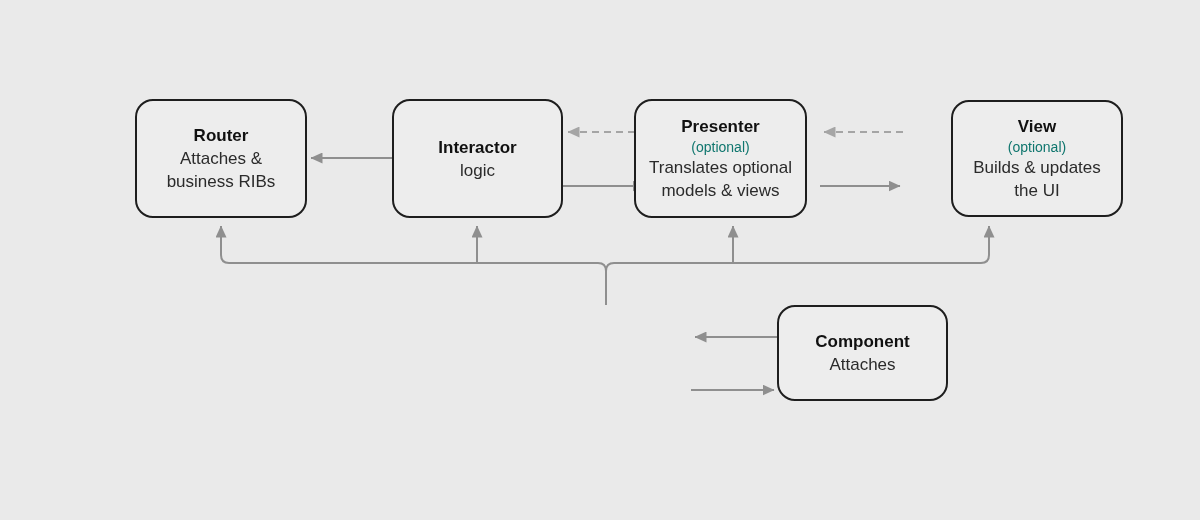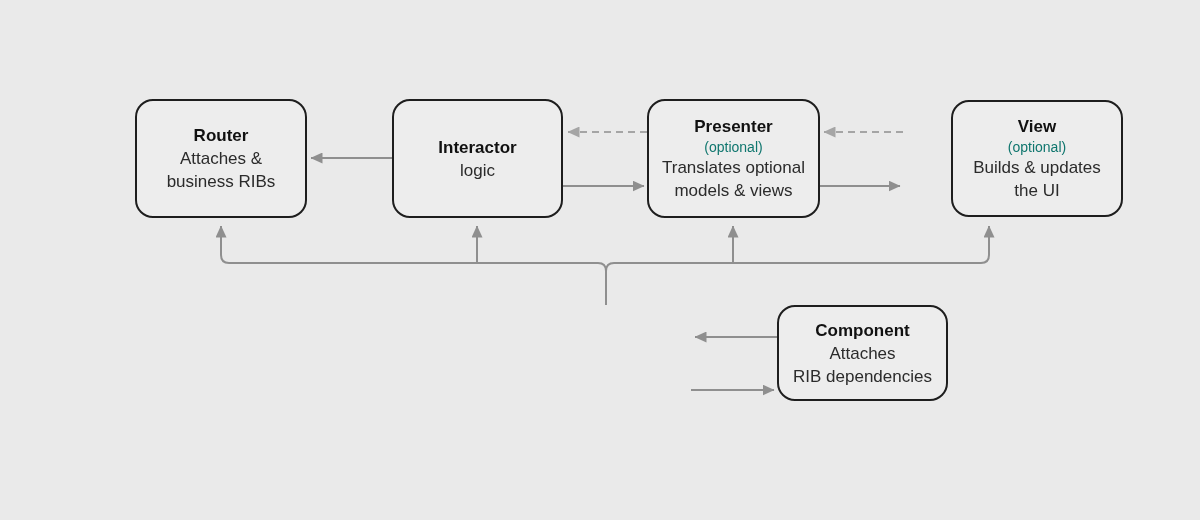--- a/index.html
+++ b/index.html
@@ -39,21 +39,21 @@
     font-weight: bold;
     color: #111111;
   }
   .node .optional {
     font-size: 14px;
     line-height: 18px;
     color: #0f766e;
   }
   #node-router     { left: 135px; top:  99px; width: 172px; height: 119px; }
   #node-interactor { left: 392px; top:  99px; width: 171px; height: 119px; }
-  #node-presenter  { left: 647px; top:  99px; width: 173px; height: 119px; }
+  #node-presenter  { left: 634px; top:  99px; width: 173px; height: 119px; }
   #node-view       { left: 903px; top: 100px; width: 172px; height: 117px; margin-left: 48px; }
   #node-builder    { left: 522px; top: 305px; width: 169px; height: 120px; }
   #node-component  { left: 777px; top: 305px; width: 171px; height: 96px; }
 
   .edge-solid  { stroke: #8f8f8f; stroke-width: 2; fill: none; }
   .edge-dashed { stroke: #a5a5a5; stroke-width: 2; fill: none; stroke-dasharray: 7 5; }
 </style>
 </head>
 <body>
 
@@ -114,16 +114,15 @@
     <div class="title">View</div>
     <div class="optional">(optional)</div>
     <div class="line">Builds &amp; updates</div>
     <div class="line">the UI</div>
   </div>
 
 
   <div class="node" id="node-component">
     <div class="title">Component</div>
     <div class="line">Attaches</div>
-    <div class="line">RIB dependencies</div>
   </div>
 
 </div>
 
 </body></html>

